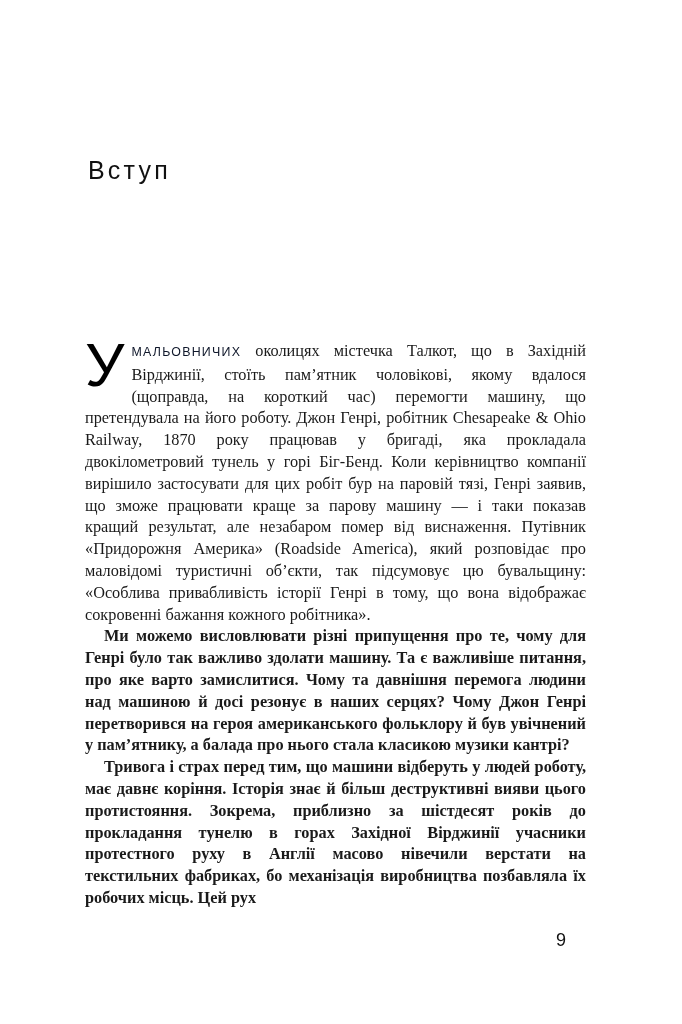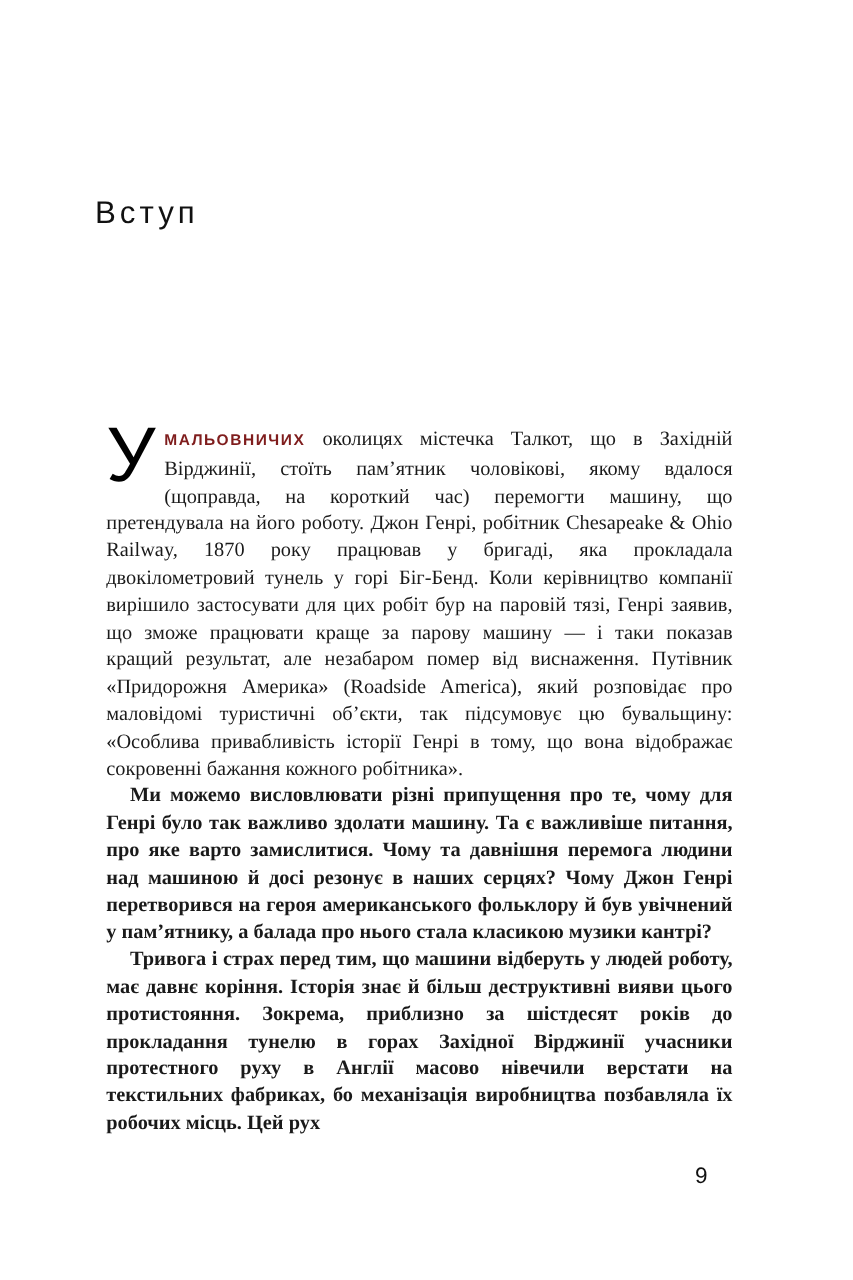--- a/index.html
+++ b/index.html
@@ -14,21 +14,21 @@
     width: 682px;
     height: 1024px;
     background: #ffffff;
     overflow: hidden;
     box-sizing: border-box;
   }
 
   
   .chapter-title {
     position: absolute;
-    left: 76px;
+    left: 88px;
     top: 140px;
     font-family: "Liberation Sans", "DejaVu Sans", sans-serif;
     font-size: 25px;
     font-weight: 400;
     letter-spacing: 3.2px;
     color: #111111;
     line-height: 1.1;
     white-space: pre;
   }
 
@@ -70,23 +70,23 @@
     font-weight: 400;
     color: #000000;
     margin: 1px 7px 0 0;
     padding: 0;
     -webkit-font-smoothing: antialiased;
   }
 
   .smallcaps {
     font-family: "Liberation Sans", "DejaVu Sans", sans-serif;
     font-size: 12.4px;
-    font-weight: 700;
+    font-weight: 400;
     letter-spacing: 1.25px;
-    color: #7f1d1d;
+    color: #0f172a;
     text-transform: uppercase;
   }
 
   
   .folio {
     position: absolute;
     left: 556px;
     top: 930px;
     font-family: "Liberation Sans", "DejaVu Sans", sans-serif;
     font-size: 18px;

